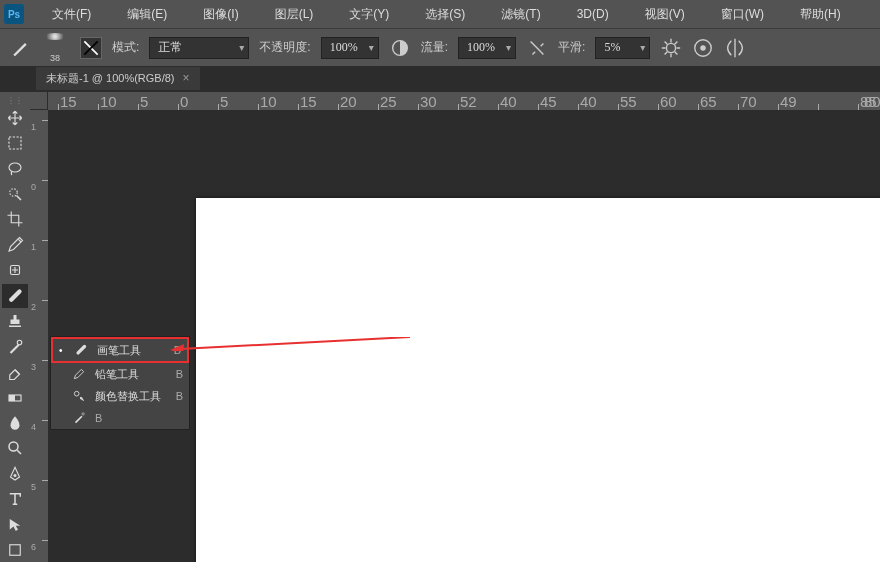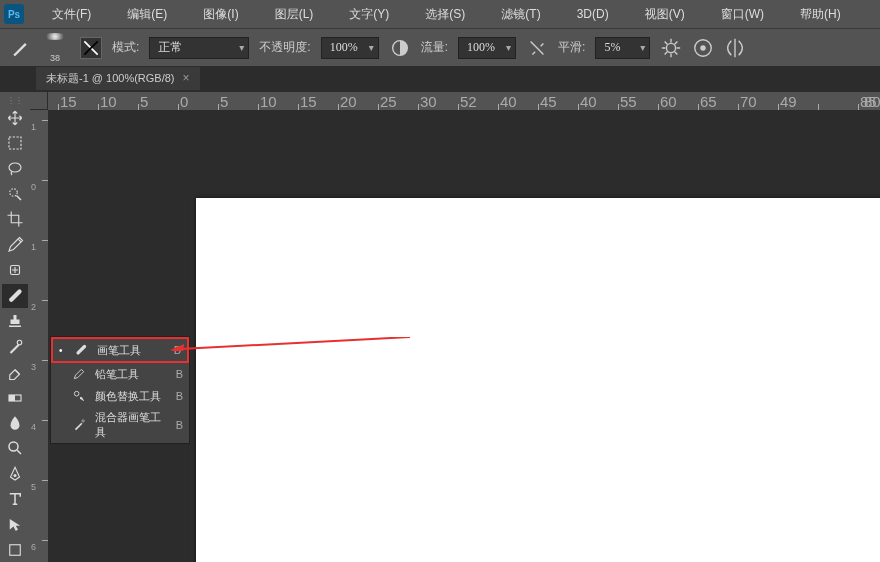--- a/index.html
+++ b/index.html
@@ -352,21 +352,20 @@
     <span class="flyout-key">B</span>
   </div>
   <div class="flyout-item">
     <span class="flyout-dot"></span>
     <span class="flyout-icon">
         <svg viewBox="0 0 24 24" width="14" height="14">
           <path d="M5 19 L16 8 L18 10 L7 21 Z" fill="#ddd"></path>
           <circle cx="19" cy="5" r="2" fill="none" stroke="#ddd"></circle>
         </svg>
       </span>
-    <span class="flyout-label">混合器画笔工具</span>
     <span class="flyout-key">B</span>
   </div>
 </div>
 
 <svg class="arrow">
   <line x1="240" y1="0" x2="10" y2="12" class="arrow-line"></line>
   <polygon points="0,13 14,7 13,17" class="arrow-head"></polygon>
 </svg>
 
 </body></html>

